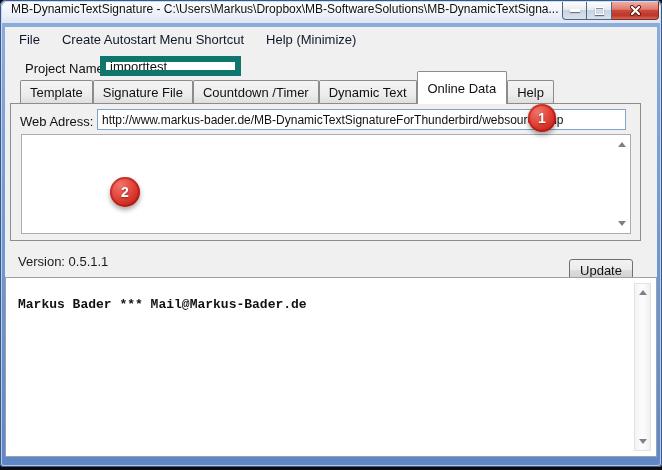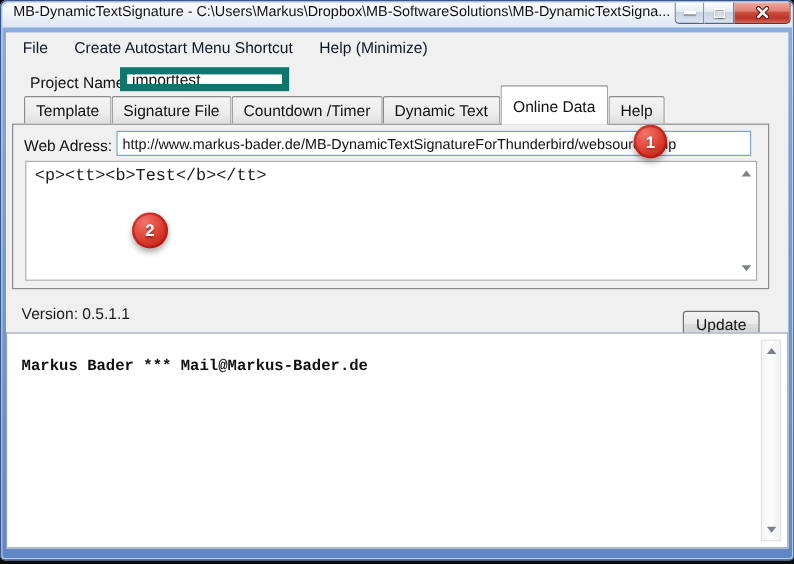--- a/index.html
+++ b/index.html
@@ -175,21 +175,20 @@
         <span class="tab">Countdown /Timer</span>
         <span class="tab">Dynamic Text</span>
         <span class="tab active">Online Data</span>
         <span class="tab">Help</span>
       </div>
 
       <div class="tabpage">
         <span class="label" id="web-address-label">Web Adress:</span>
         <input class="tb" id="web-address-input" value="http://www.markus-bader.de/MB-DynamicTextSignatureForThunderbird/websource.php" style="">
         <div class="source-box">
-          <span class="source-text">&lt;p&gt;&lt;tt&gt;&lt;b&gt;Test&lt;/b&gt;&lt;/tt&gt;</span>
           <span class="mini-scroll-up"></span>
           <span class="mini-scroll-down"></span>
         </div>
       </div>
 
       <span class="label" id="version-label">Version: 0.5.1.1</span>
       <button class="btn">Update</button>
 
       <div class="preview">
         <span class="preview-text">Markus Bader *** Mail@Markus-Bader.de</span>

